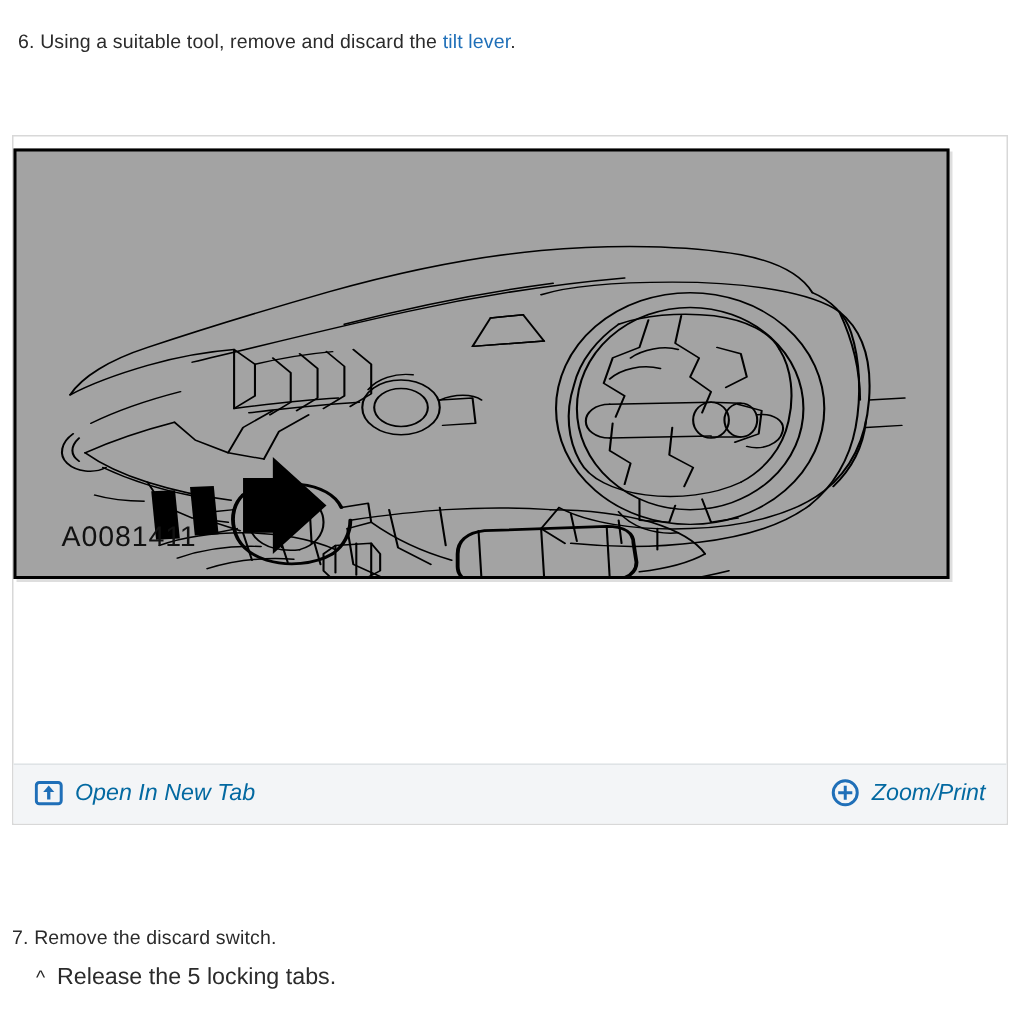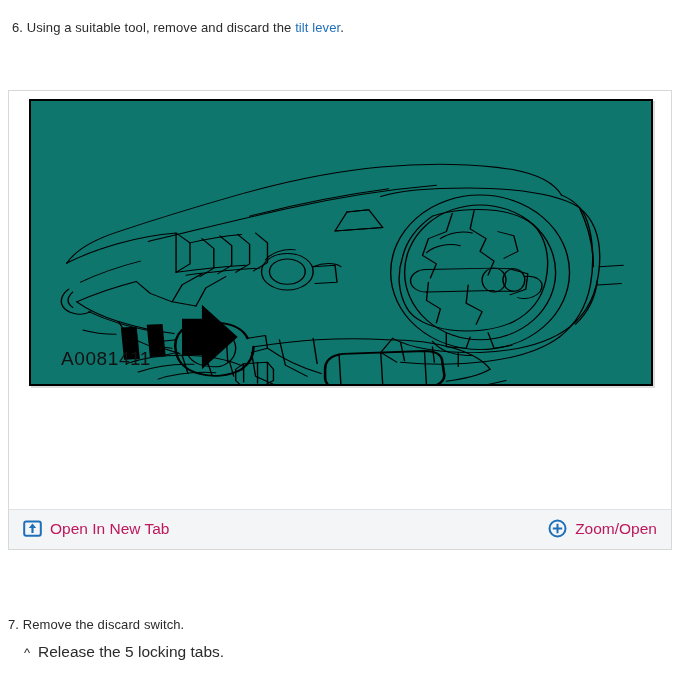--- a/index.html
+++ b/index.html
@@ -62,26 +62,26 @@
     left: 8px;
     top: 90px;
     width: 664px;
     height: 460px;
     background: #ffffff;
     border: 1px solid #d8d8d8;
     box-sizing: border-box;
   }
   #figure-frame {
     position: absolute;
-    left: 20px;
+    left: 0;
     top: 8px;
     width: 624px;
     height: 287px;
     border: 2px solid #000000;
-    background: #0f766e;
+    background: #a3a3a3;
     box-sizing: border-box;
     box-shadow: 2px 2px 0 0 rgba(0,0,0,0.13);
     overflow: hidden;
   }
   #drawing {
     position: absolute;
     left: 0;
     top: 0;
     width: 100%;
     height: 100%;
@@ -107,24 +107,25 @@
     background: #f3f5f7;
     border-top: 1px solid #dfe3e6;
     box-sizing: border-box;
   }
   .action {
     position: absolute;
     top: 9px;
     display: flex;
     align-items: center;
     gap: 8px;
-    color: #be185d;
+    color: #0369a1;
     font-size: 15.5px;
     cursor: pointer;
     user-select: none;
+    font-style: italic;
   }
   #action-open { left: 14px; }
   #action-zoom { right: 14px; }
   .action svg { display: block; }
 </style>
 </head>
 <body>
 
 <div id="step6" class="step-line">
   <span>6.</span><span> Using a suitable tool, remove and discard the </span><a class="link" href="#">tilt lever</a><span>.</span>
@@ -300,21 +301,21 @@
       <span>Open In New Tab</span>
     </div>
 
     <div id="action-zoom" class="action">
       <span>
         <svg width="19" height="19" viewBox="0 0 19 19">
           <circle cx="9.5" cy="9.5" r="8" fill="none" stroke="#1f6fb8" stroke-width="2"></circle>
           <path d="M9.5 4.8 L9.5 14.2 M4.8 9.5 L14.2 9.5" stroke="#1f6fb8" stroke-width="2" fill="none"></path>
         </svg>
       </span>
-      <span>Zoom/Open</span>
+      <span>Zoom/Print</span>
     </div>
 
   </div>
 </div>
 
 <div id="step7" class="step-line">
   <span>7.</span><span> Remove the discard switch.</span>
 </div>
 
 <div id="substep">

